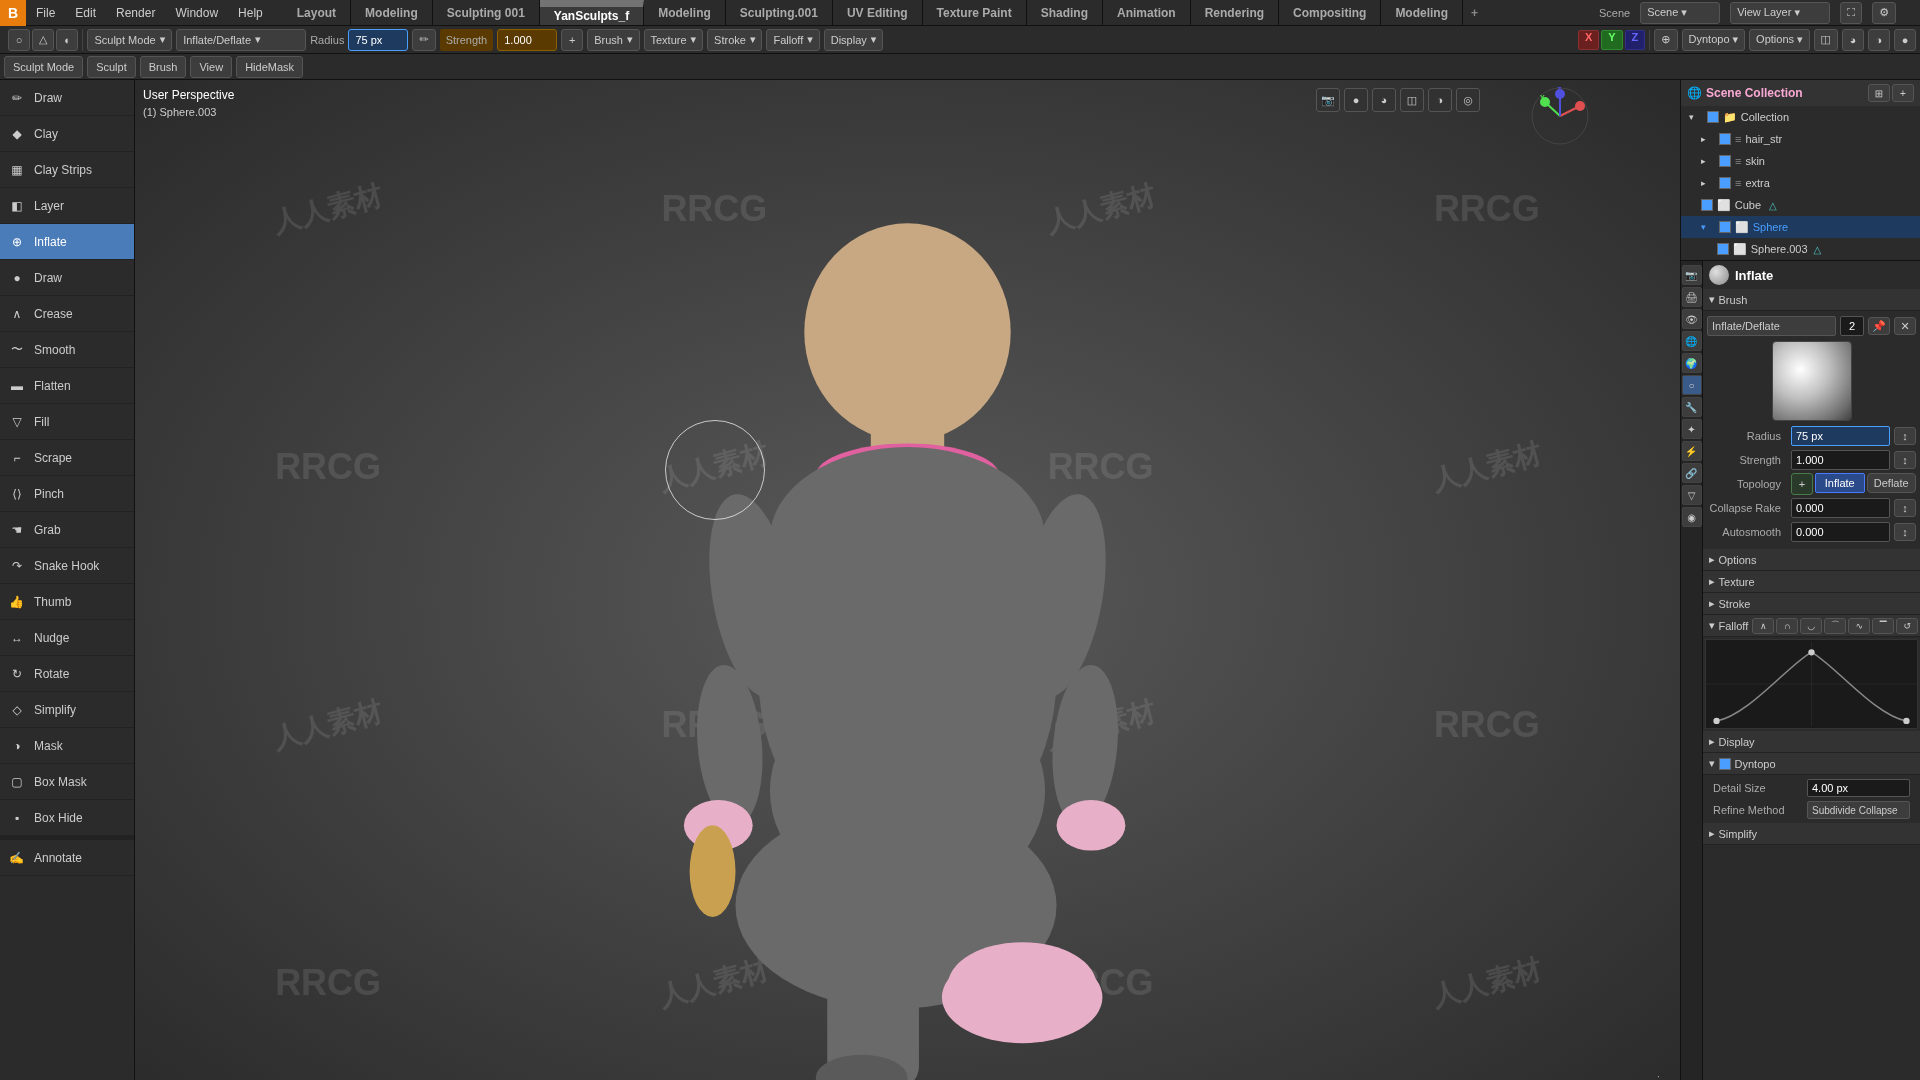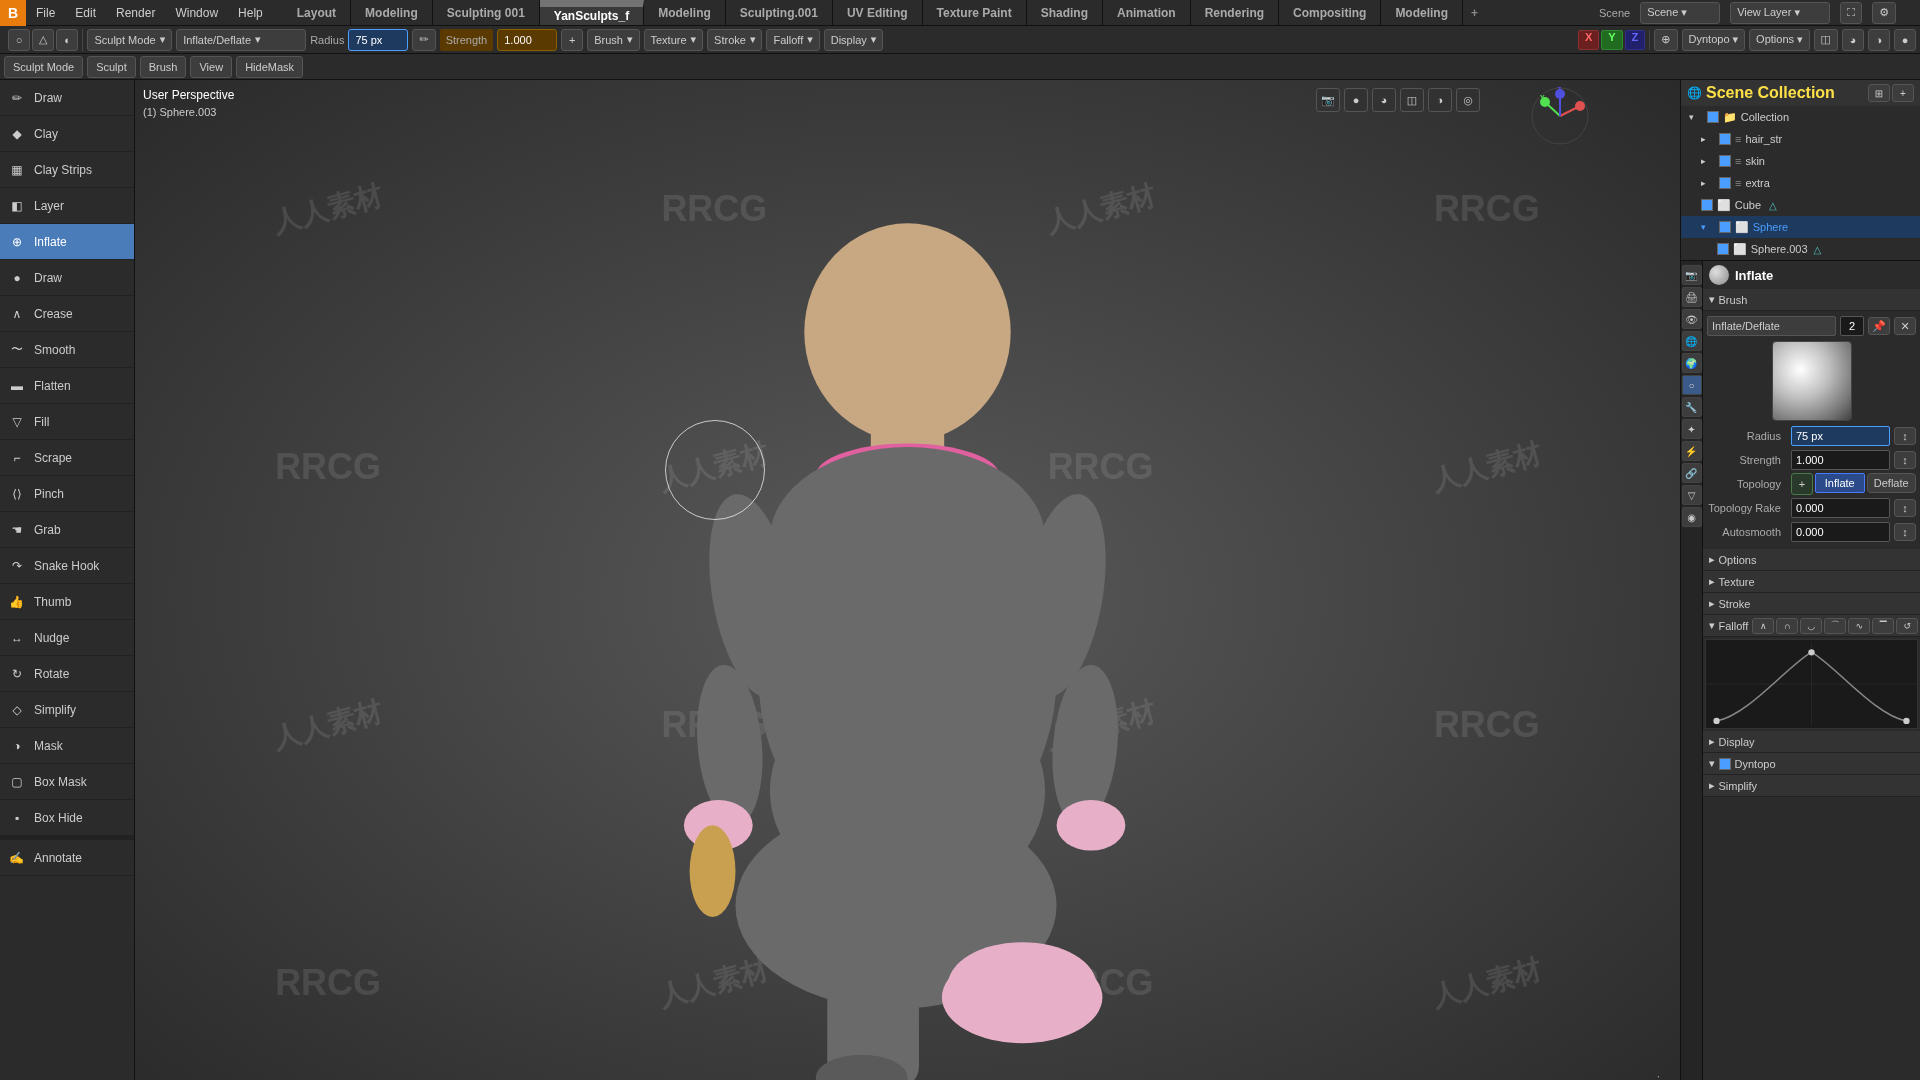--- a/index.html
+++ b/index.html
@@ -384,21 +384,21 @@
       </div>
     </div>
   </div>
 
   <div style="display:flex;flex-direction:column;width:240px;">
 
     <div style="background:#2b2b2b;border-left:1px solid #111;border-bottom:1px solid #111;">
       <div style="display:flex;align-items:center;height:26px;padding:0 6px;background:#333;gap:4px;">
 
         <span style="color:#aaa;font-size:12px;">🌐</span>
-        <span style="color:#fde047;font-size:16px;font-weight:bold;">Scene Collection</span>
+        <span style="color:#f9a8d4;font-size:12px;font-weight:bold;">Scene Collection</span>
         <div style="margin-left:auto;display:flex;gap:2px;">
           <div class="toolbar-btn" style="width:18px;height:18px;font-size:10px;">⊞</div>
           <div class="toolbar-btn" style="width:18px;height:18px;font-size:10px;">+</div>
         </div>
       </div>
 
       <div class="scene-item">
         <span style="width:14px;font-size:9px;">▾</span>
         <div class="scene-checkbox checked"></div>
         <span style="color:#aaa;">📁</span>
@@ -497,21 +497,21 @@
           <div class="prop-row">
             <span class="prop-label">Topology</span>
             <div style="display:flex;flex:1;gap:2px;">
               <div class="toolbar-btn" style="background:#2a3a2a;border-color:#4a7a4a;">+</div>
               <div style="flex:1;height:20px;background:#2a4a8a;border:1px solid #4a7aff;border-radius:2px;display:flex;align-items:center;justify-content:center;font-size:11px;color:#fff;">Inflate</div>
               <div style="flex:1;height:20px;background:#3d3d3d;border:1px solid #555;border-radius:4px;display:flex;align-items:center;justify-content:center;font-size:11px;color:#ccc;">Deflate</div>
             </div>
           </div>
 
           <div class="prop-row">
-            <span class="prop-label">Topology Rake</span>
+            <span class="prop-label">Collapse Rake</span>
             <div style="flex:1;height:20px;background:#1a1a1a;border:1px solid #555;border-radius:2px;display:flex;align-items:center;padding:0 4px;font-size:11px;color:#fff;">0.000</div>
             <div class="toolbar-btn" style="width:18px;height:18px;">↕</div>
           </div>
 
           <div class="prop-row">
             <span class="prop-label">Autosmooth</span>
             <div style="flex:1;height:20px;background:#1a1a1a;border:1px solid #555;border-radius:2px;display:flex;align-items:center;padding:0 4px;font-size:11px;color:#fff;">0.000</div>
             <div class="toolbar-btn" style="width:18px;height:18px;">↕</div>
           </div>
         </div>
@@ -566,20 +566,30 @@
           <span>▸</span>
           <span>Display</span>
         </div>
 
         <div class="collapse-header">
           <span>▾</span>
           <div class="scene-checkbox checked"></div>
           <span>Dyntopo</span>
         </div>
 
+        <div style="padding:2px 4px;">
+          <div class="dyntopo-row">
+            <span class="dyntopo-label">Detail Size</span>
+            <div class="dyntopo-value">4.00 px</div>
+          </div>
+          <div class="dyntopo-row">
+            <span class="dyntopo-label">Refine Method</span>
+            <div style="flex:1;height:18px;background:#3d3d3d;border:1px solid #555;border-radius:2px;display:flex;align-items:center;padding:0 4px;font-size:10px;color:#ccc;">Subdivide Collapse</div>
+          </div>
+        </div>
 
         <div class="collapse-header">
           <span>▸</span>
           <span>Simplify</span>
         </div>
 
       </div>
     </div>
   </div>
 </div>

